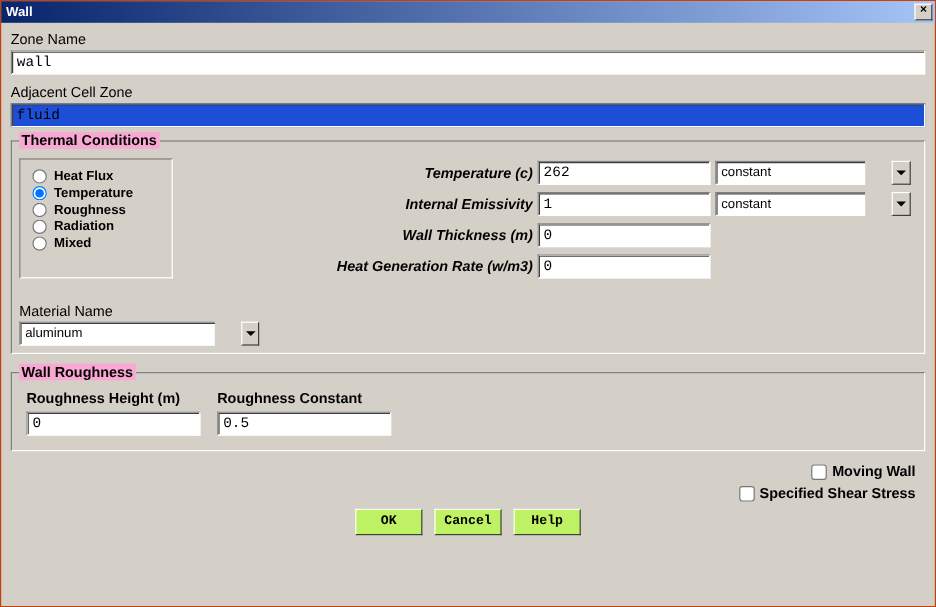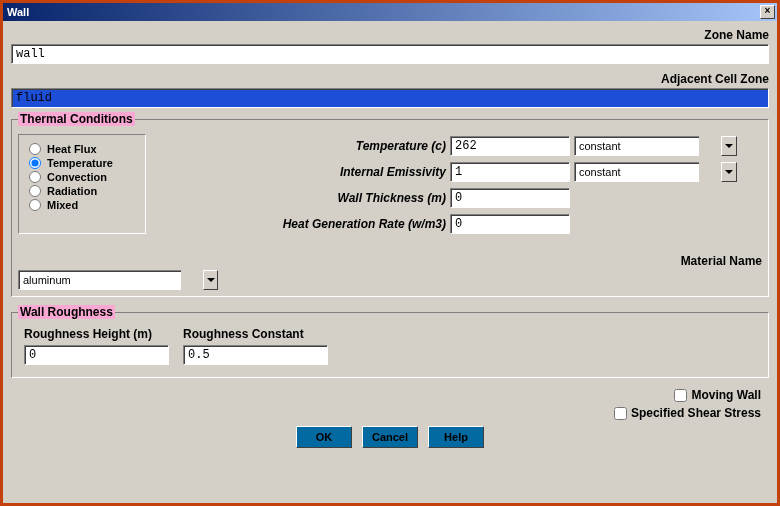--- a/index.html
+++ b/index.html
@@ -6,21 +6,21 @@
   body {
     margin: 0;
     font-family: Tahoma, Arial, sans-serif;
     font-size: 11px;
     background: #fff;
   }
   .window {
     width: 780px;
     height: 506px;
     background: #d4d0c8;
-    border: 3px solid #c2410c;
+    border: 1px solid #c2410c;
     display: flex;
     flex-direction: column;
   }
   .titlebar {
     height: 18px;
     background: linear-gradient(to right, #08246b, #a5c4f7);
     color: #fff;
     font-weight: bold;
     padding-left: 4px;
     display: flex;
@@ -43,24 +43,23 @@
     font-weight:bold;
     padding-top:0;
   }
   .client {
     flex: 1;
     padding: 4px 8px 6px 8px;
     display: flex;
     flex-direction: column;
   }
   .lbl {
-    font-weight: bold;
+    font-weight: normal;
     font-size: 12px;
     margin: 3px 0 2px 0;
-    text-align: right;
   }
   .sunkbox {
     background: #fff;
     border: 1px solid #808080;
     border-right-color:#fff;
     border-bottom-color:#fff;
     box-shadow: inset 1px 1px 0 #404040;
     padding: 2px 4px;
     font-family: "Courier New", monospace;
     font-size: 12px;
@@ -116,21 +115,21 @@
   }
   .param-row {
     display:flex;
     align-items:center;
     gap:4px;
   }
   .param-row .plabel {
     width: 290px; text-align:right; font-weight:bold; font-size:12px;font-style:italic;
   }
   .param-row input.val {
-    width:120px;
+    width:144px;
     font-family:"Courier New", monospace;
     font-size:12px;
     background:#fff;
     border:1px solid #808080;
     border-right-color:#fff;
     border-bottom-color:#fff;
     box-shadow: inset 1px 1px 0 #404040;
     padding:2px 4px;
     height:20px;
   }
@@ -193,25 +192,25 @@
   .checks {
     display:flex; flex-direction:column; align-items:flex-end; gap:4px; margin:6px 8px 0 0;
   }
   .checks label { font-weight:bold; font-size:12px; display:flex; align-items:center;}
   .checks input { margin:0 4px 0 0;}
   .btnrow {
     display:flex; justify-content:center; gap:10px; margin-top:6px;
   }
   button.win {
     min-width:56px; height:22px;
-    background:#0369a1;
+    background:#bef264;
     border:1px solid #fff;
     border-right-color:#404040;
     border-bottom-color:#404040;
-    font-family:Liberation Sans, sans-serif;
+    font-family:Liberation Mono, monospace;
     font-size:11px;
     font-weight:bold;
     cursor:pointer;
   }
 </style>
 </head>
 <body>
 
 <div class="window">
   <div class="titlebar">
@@ -233,21 +232,21 @@
           <label class="radio-item">
             <input type="radio" name="tc" style="">
             <span>Heat Flux</span>
           </label>
           <label class="radio-item">
             <input type="radio" name="tc" checked="" style="">
             <span>Temperature</span>
           </label>
           <label class="radio-item">
             <input type="radio" name="tc" style="">
-            <span>Convection</span>
+            <span>Roughness</span>
           </label>
           <label class="radio-item">
             <input type="radio" name="tc" style="">
             <span>Radiation</span>
           </label>
           <label class="radio-item">
             <input type="radio" name="tc" style="">
             <span>Mixed</span>
           </label>
         </div>

